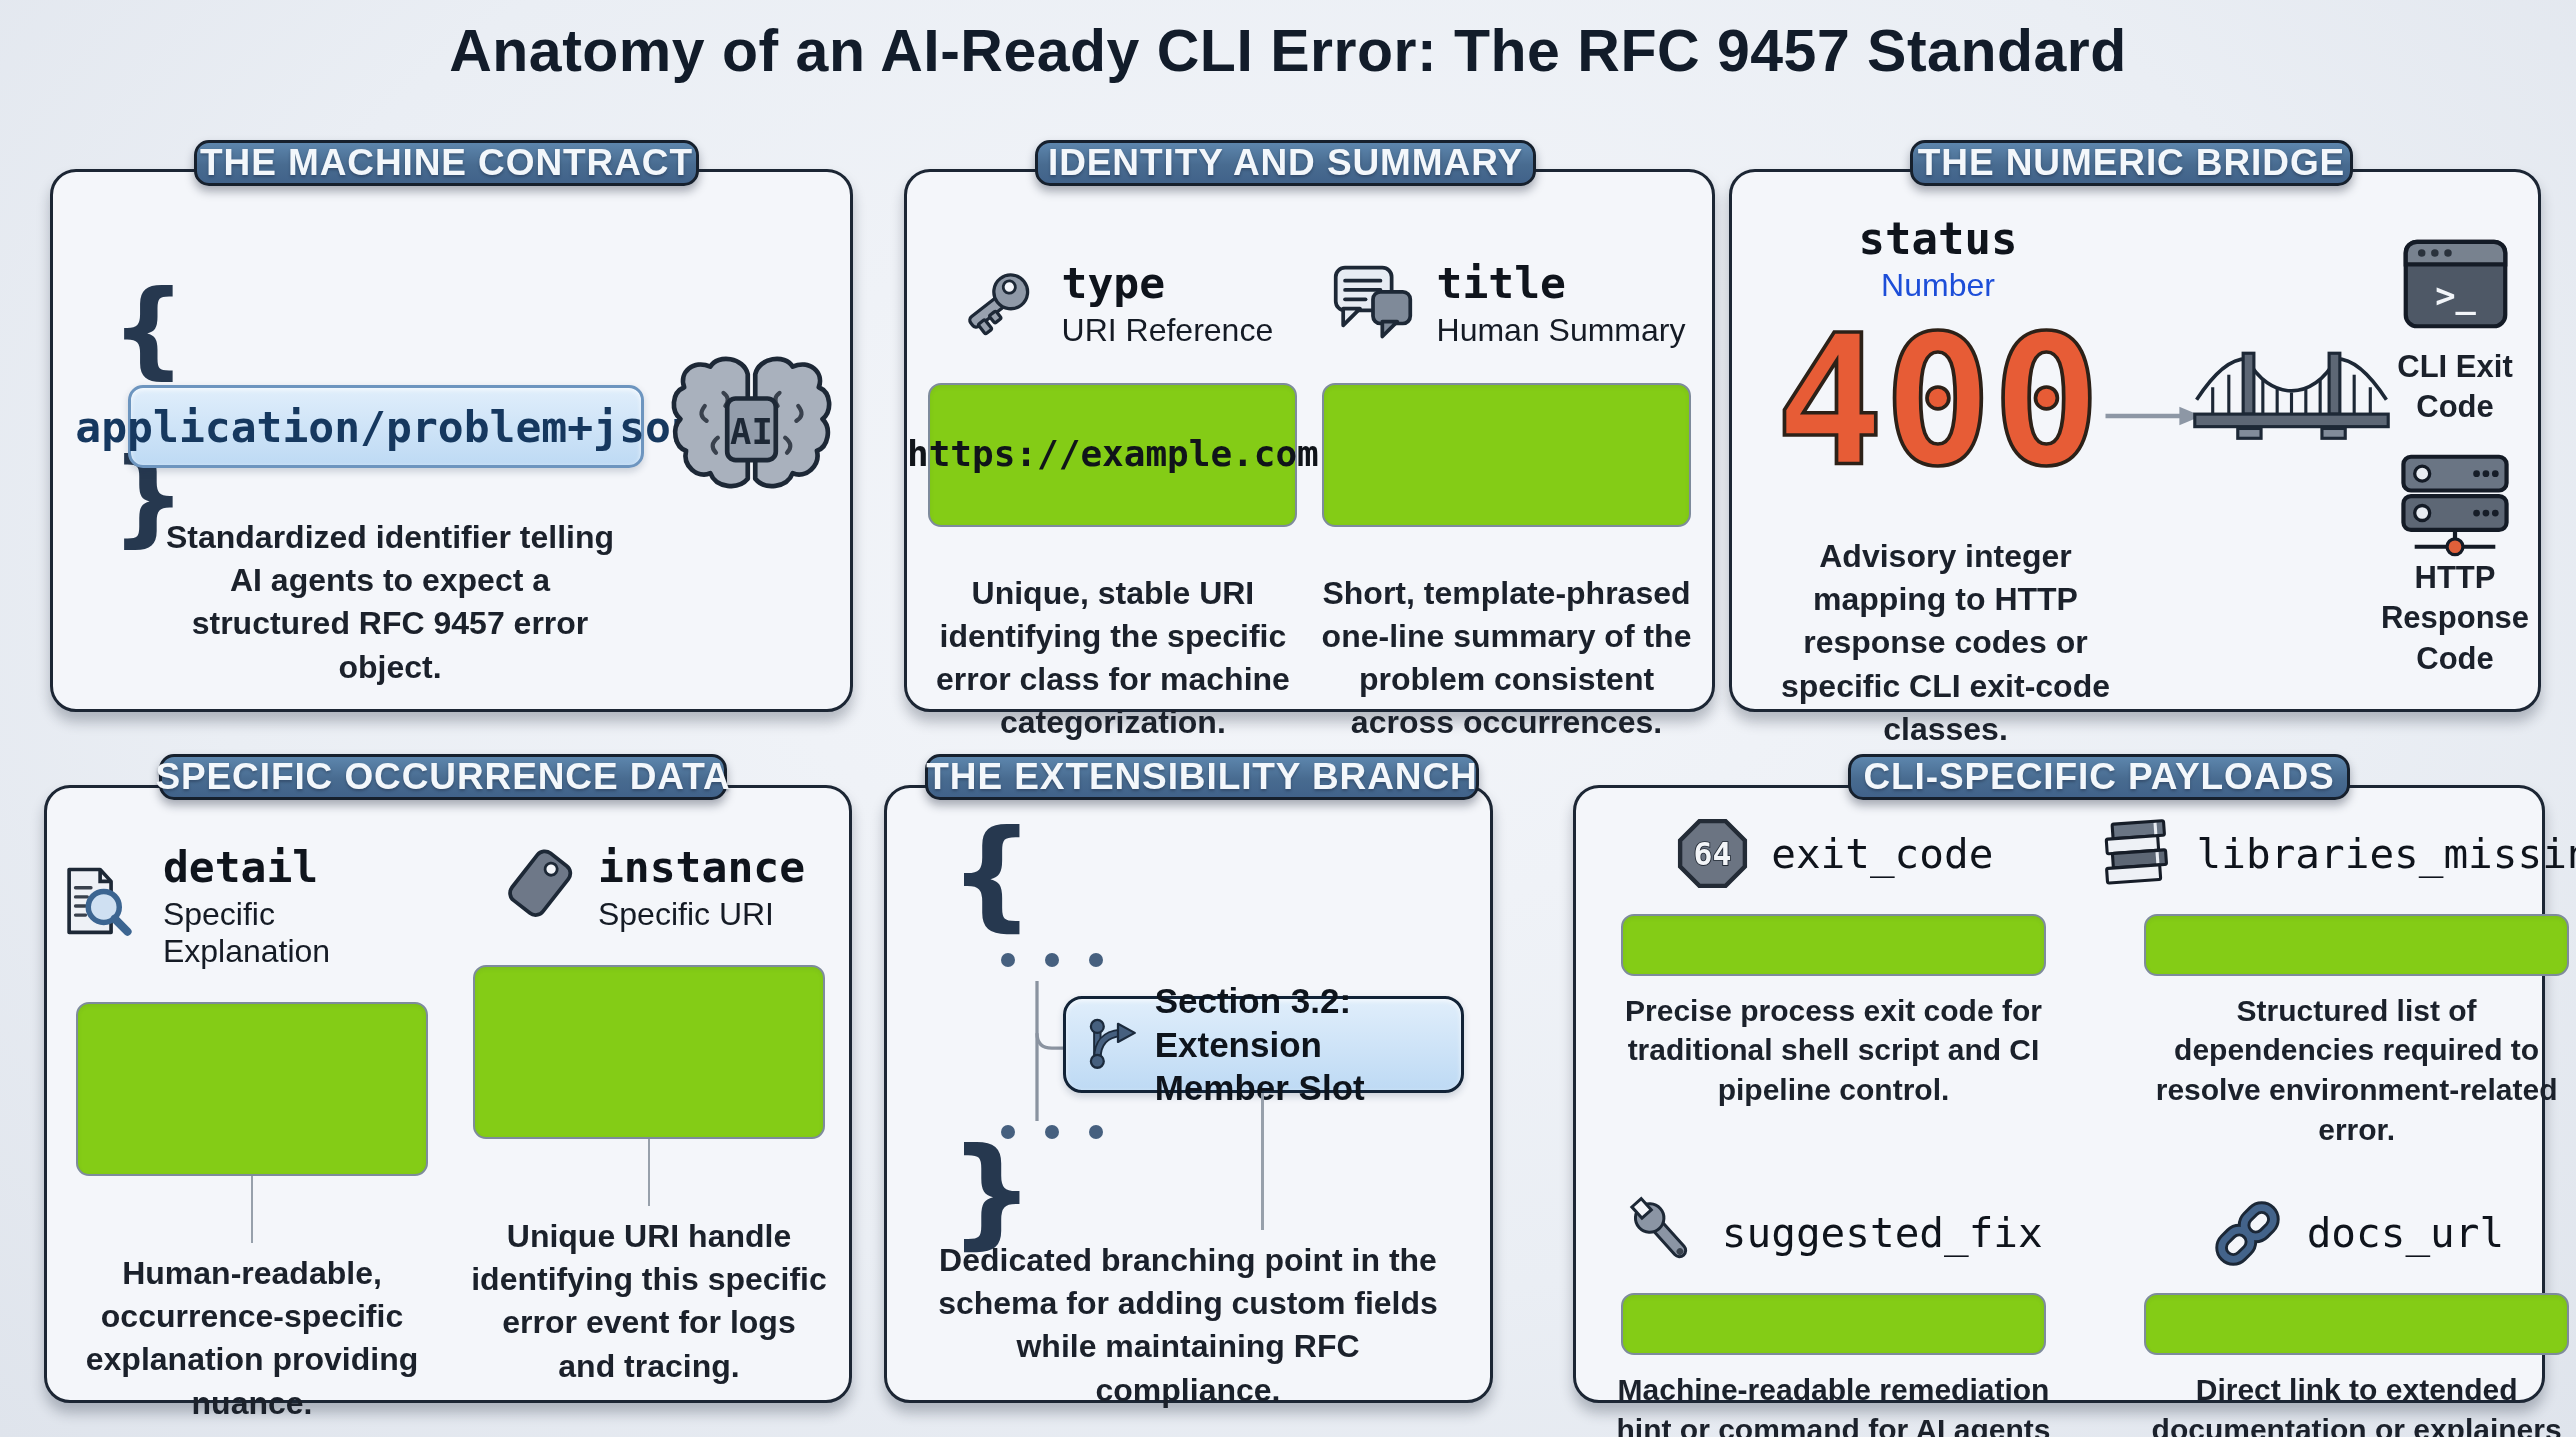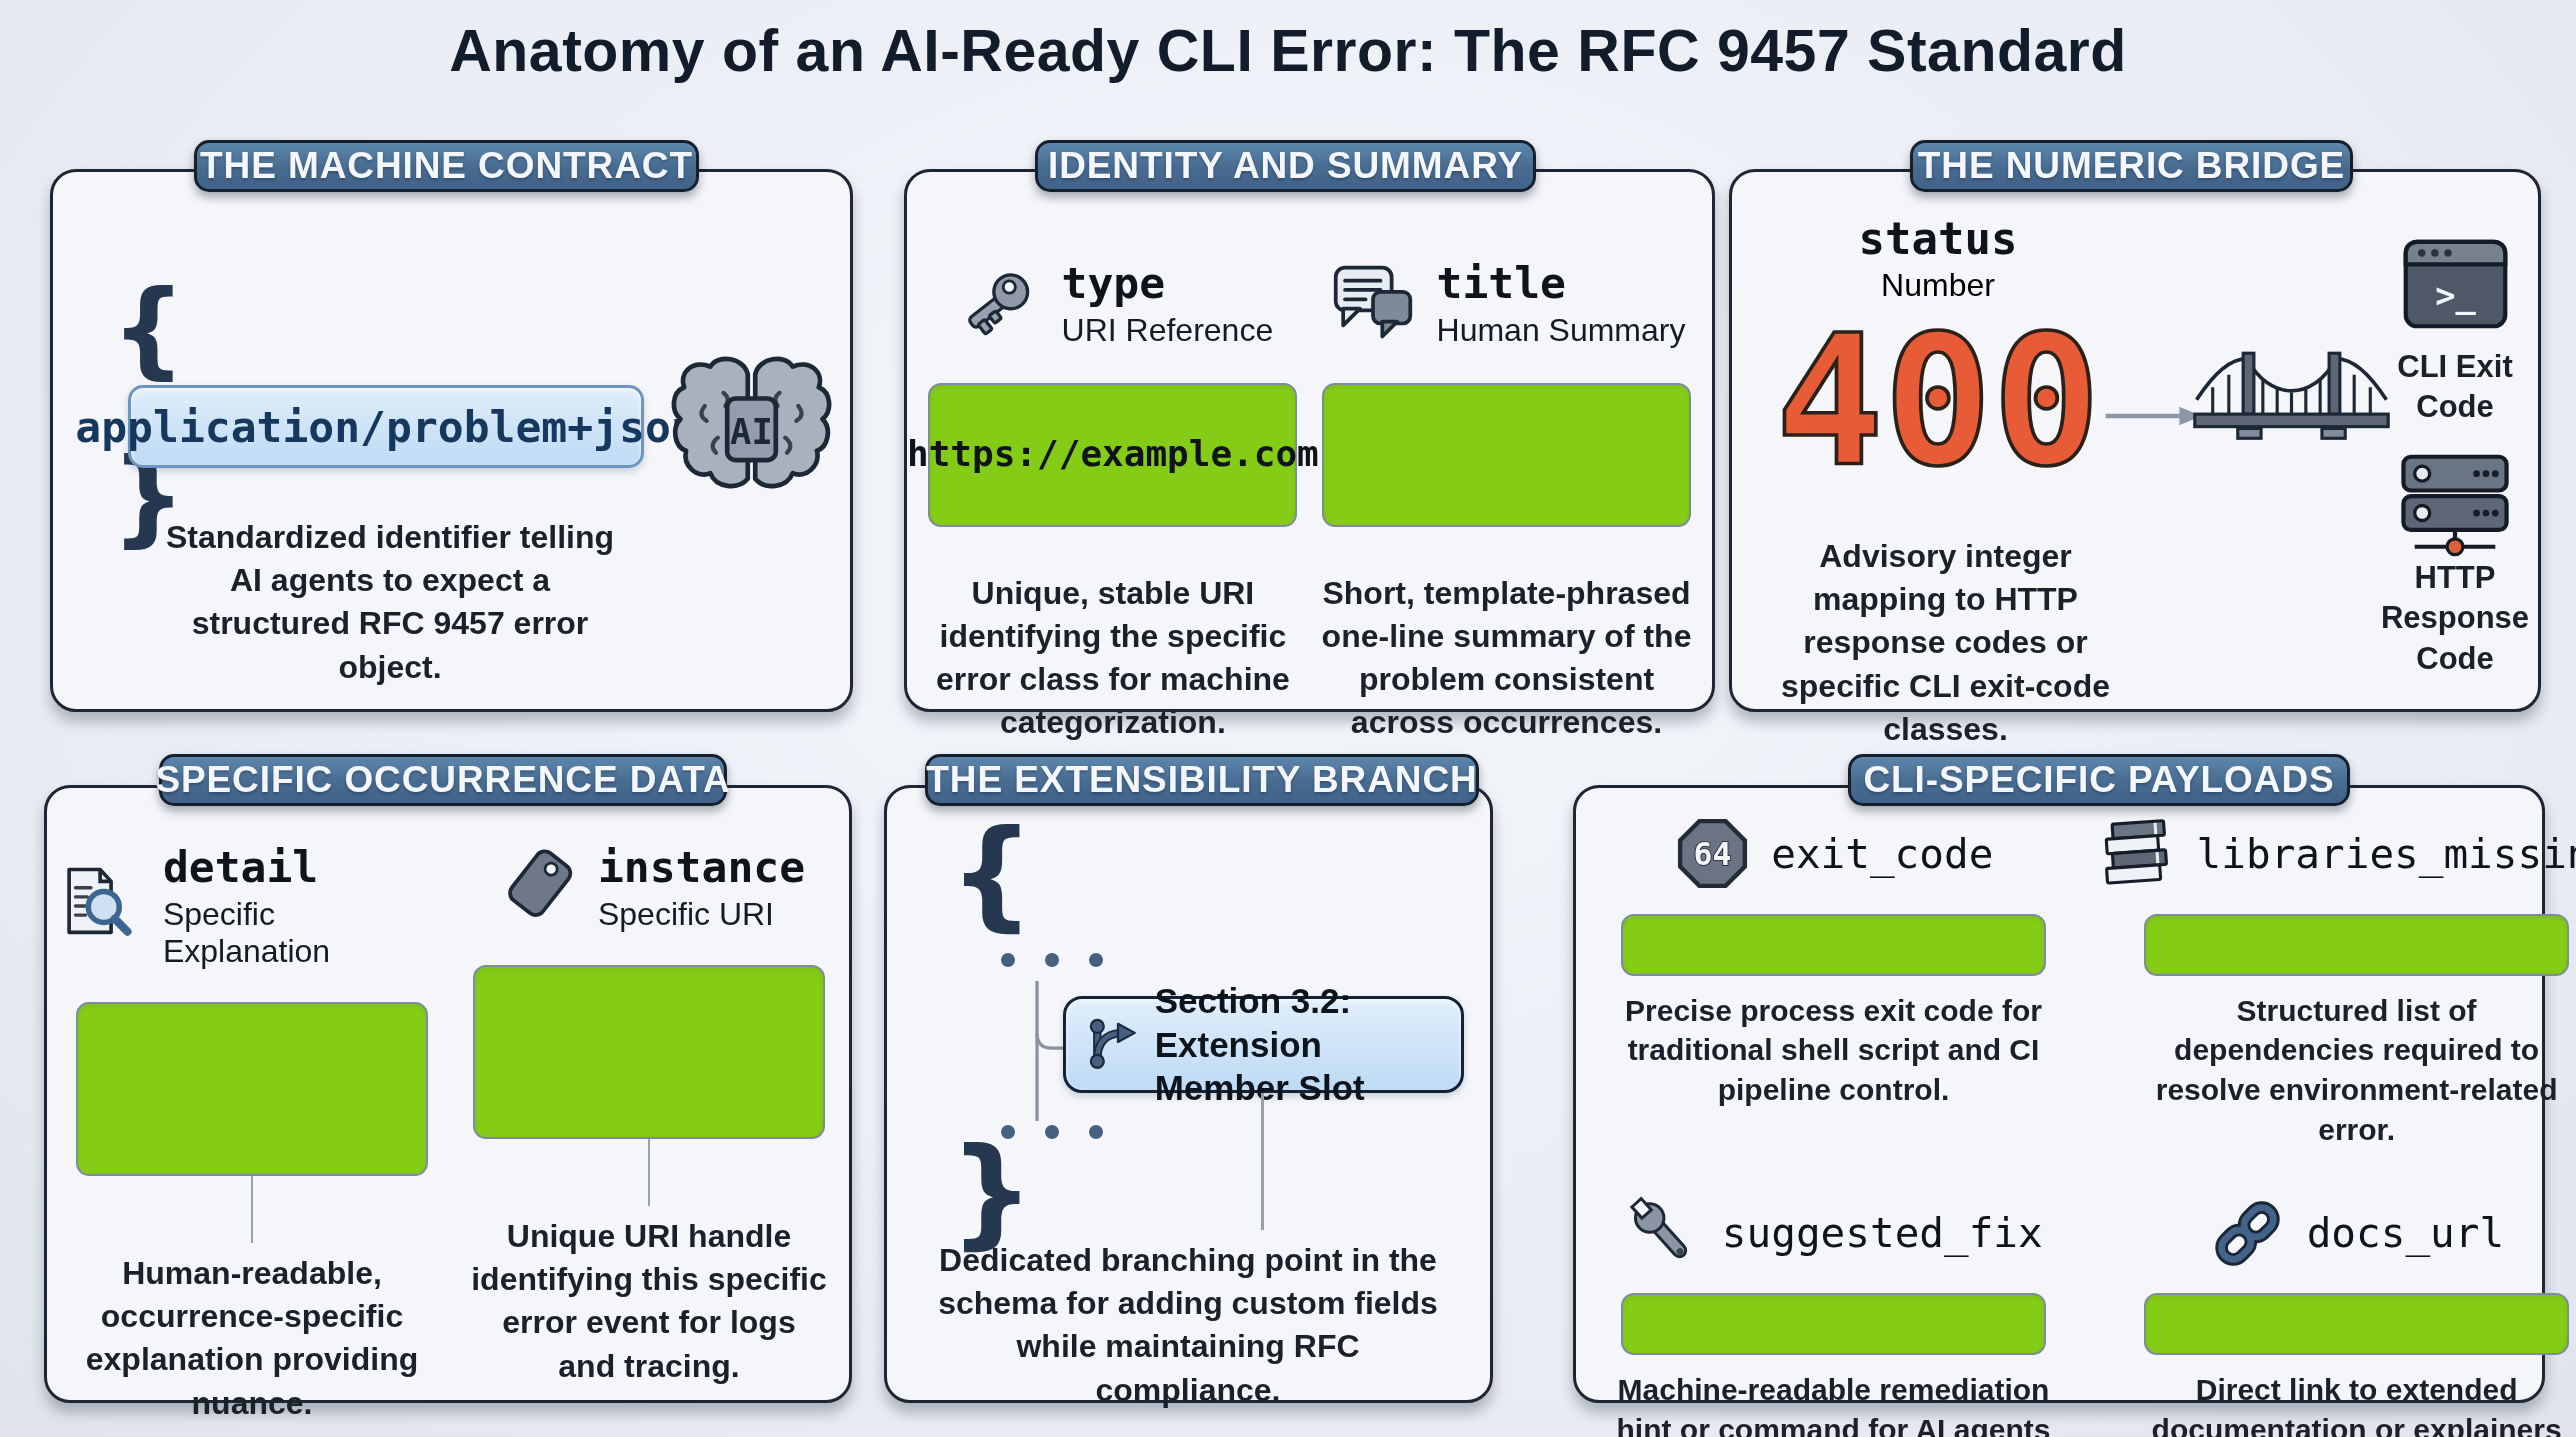--- a/index.html
+++ b/index.html
@@ -4,21 +4,21 @@
 <style>
   html,body{margin:0;padding:0;background:#e4e8ef;}
   .stage{position:relative;width:2576px;height:1438px;overflow:hidden;
          background:radial-gradient(ellipse at 50% 38%, #f4f6fa 0%, #eaeef4 60%, #dfe4ec 100%);
          font-family:"Liberation Sans", sans-serif;color:#1b212b;}
   .mono{font-family:"DejaVu Sans Mono","Liberation Mono",monospace;}
   .main-title{position:absolute;top:17px;left:0;width:100%;margin:0;text-align:center;
               font-size:59px;font-weight:800;color:#121c2a;letter-spacing:0.5px;}
   .panel{position:absolute;background:#f4f6fa;border:3.7px solid #1c2634;border-radius:26px;
          box-shadow:0 9.4px 13px rgba(25,35,55,.28);}
-  .tab{position:absolute;height:52px;z-index:6;display:flex;align-items:center;justify-content:center;
+  .tab{position:absolute;height:46px;z-index:6;display:flex;align-items:center;justify-content:center;
        background:linear-gradient(180deg,#5d86ad 0%,#486b90 55%,#41628a 100%);
        border:3.7px solid #16202d;border-radius:15px;color:#f3f7fb;font-weight:800;font-size:37px;
        letter-spacing:0.9px;box-shadow:0 5.6px 9.4px rgba(20,30,50,.35);text-shadow:0 1.9px 2.8px rgba(20,30,50,.35);
        white-space:nowrap;padding:0 16px;box-sizing:border-box;}
   .brace{position:absolute;font-family:"DejaVu Sans",sans-serif;font-weight:700;color:#26384f;line-height:1;}
   .caption{position:absolute;margin:0;font-size:32px;font-weight:700;line-height:1.35;text-align:center;color:#1b212b;}
   .chip-blue{background:linear-gradient(180deg,#e0eefb 0%,#bedaf4 100%);border:3.7px solid #6d95bf;border-radius:15px;
              box-shadow:0 3.7px 7.5px rgba(30,50,80,.18), inset 0 1.9px 5.6px rgba(255,255,255,.7);}
   .slotbox{background:#84cc16;border:2.8px solid #7e8b9c;border-radius:13px;box-shadow:inset 0 1.9px 4.7px rgba(40,55,75,.08);}
   .fieldname{font-size:43px;font-weight:700;color:#0f141c;}
@@ -115,21 +115,21 @@
           <span class="fieldsub">Human Summary</span>
         </div>
       </div>
       <div class="slotbox" style="width:365px;height:140px;margin-top:34px"></div>
       <p class="caption" style="position:static;margin-top:45px;width:374px">Short, template-phrased one-line summary of the problem consistent across occurrences.</p>
     </div>
   </section>
 
   <section class="panel" style="left:1729px;top:169px;width:806px;height:537px">
     <div class="mono" style="position:absolute;left:0;top:41px;width:412px;text-align:center;font-size:44px;font-weight:700;color:#0f141c">status</div>
-    <div style="position:absolute;left:0;top:95px;width:412px;text-align:center;font-size:32px;color:#000000">Number</div>
+    <div style="position:absolute;left:0;top:95px;width:412px;text-align:center;font-size:32px;color:#1d4ed8">Number</div>
     <div class="status-big mono" style="left:0;top:139px;width:412px">400</div>
     <svg style="position:absolute;left:373px;top:232px" width="97" height="24" viewBox="0 0 104 26">
       <line x1="0" y1="13" x2="82" y2="13" stroke="#8d97a5" stroke-width="5"></line>
       <polygon points="80,3 104,13 80,23" fill="#8d97a5"></polygon>
     </svg>
     <svg style="position:absolute;left:461px;top:168px" width="197" height="116" viewBox="0 0 220 124">
       <g stroke="#1d2836" stroke-width="4" fill="none">
         <path d="M4,64 C26,30 44,18 60,18"></path>
         <path d="M60,18 C86,66 134,66 160,18"></path>
         <path d="M160,18 C176,18 194,30 216,64"></path>

